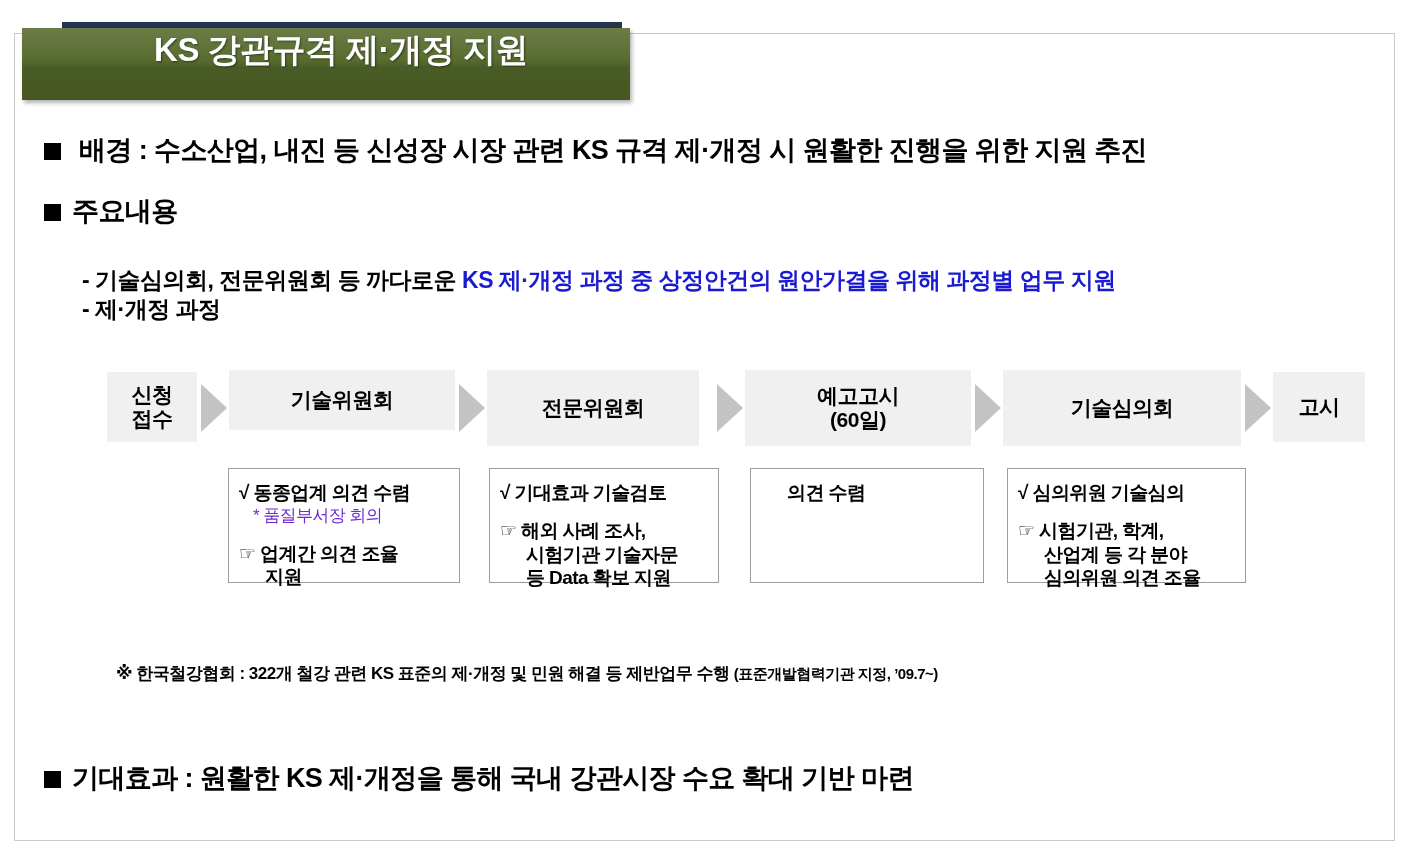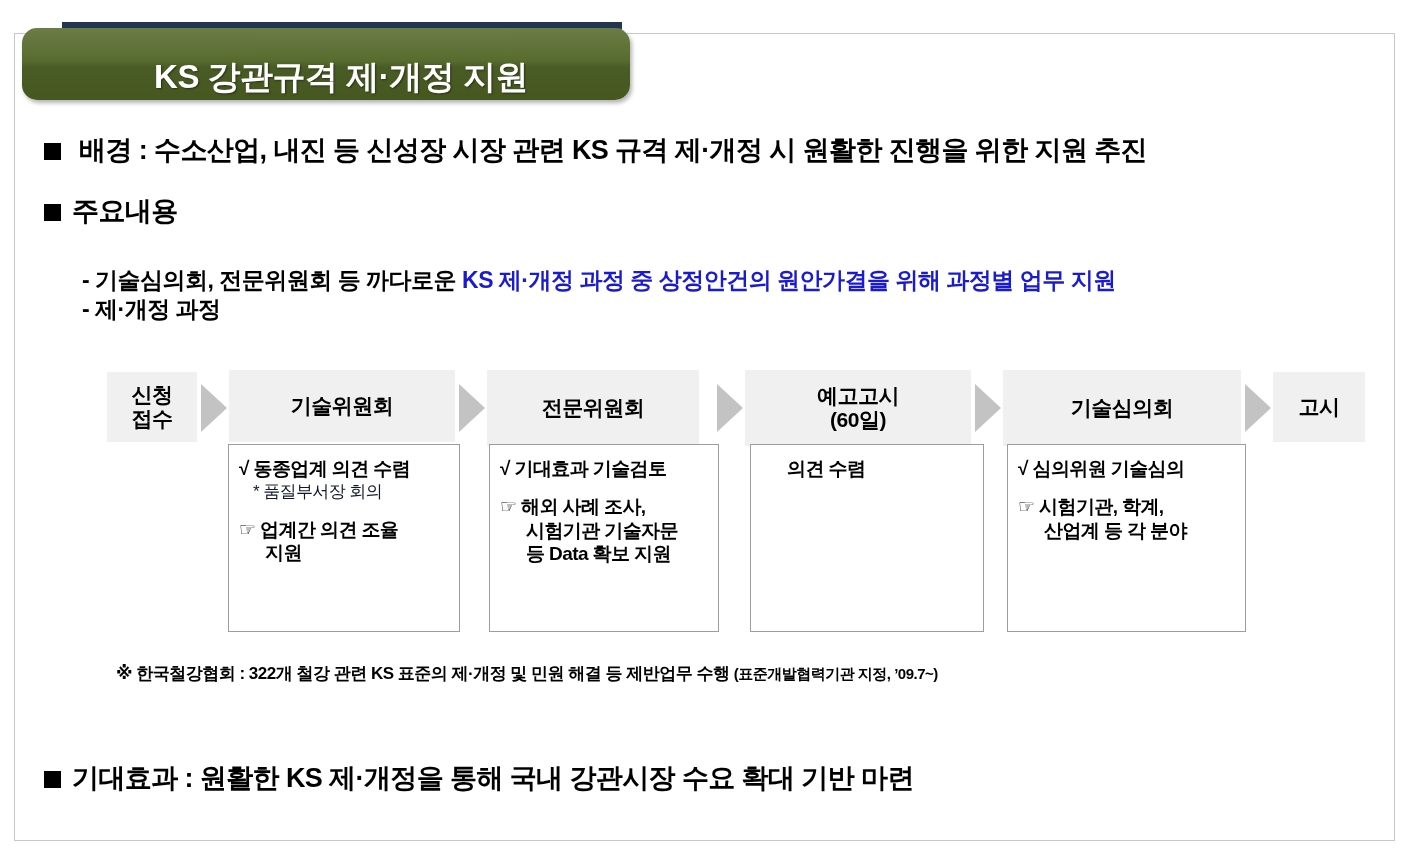--- a/index.html
+++ b/index.html
@@ -30,23 +30,22 @@
     width: 560px; height: 9px;
     background: #24364f;
   }
   .title-banner {
     position: absolute;
     left: 0; top: 6px;
     width: 608px; height: 72px;
     background: linear-gradient(to bottom, #5b6e31 0%, #566a2d 45%, #4a5c26 55%, #46581f 100%);
     box-shadow: 2px 3px 4px rgba(0,0,0,0.30);
     display: flex;
-    align-items: flex-end;
+    align-items: flex-start;
     justify-content: center;
-    border-radius: 15px;
   }
   .title-banner::after {
     content: "";
     position: absolute;
     left: 0; top: 0; width: 100%; height: 52%;
     background: linear-gradient(to bottom, rgba(255,255,255,0.10), rgba(255,255,255,0.0));
     pointer-events: none;
   }
   .title-text {
     position: relative;
@@ -118,56 +117,56 @@
   .arrow {
     position: absolute;
     width: 0; height: 0;
     border-top: 24px solid transparent;
     border-bottom: 24px solid transparent;
     border-left: 26px solid #c3c3c3;
     top: 14px;
   }
   #flow-box-0 { left: 0px;    top: 2px;  width: 90px;  height: 70px; }
   #arrow-0    { left: 94px;  }
-  #flow-box-1 { left: 122px;  top: 0px;  width: 226px; height: 72px; }
+  #flow-box-1 { left: 122px;  top: 0px;  width: 226px; height: 60px; }
   #arrow-1    { left: 352px; }
   #flow-box-2 { left: 380px;  top: 0px;  width: 212px; height: 76px; }
   #arrow-2    { left: 610px; }
   #flow-box-3 { left: 638px;  top: 0px;  width: 226px; height: 76px; }
   #arrow-3    { left: 868px; }
   #flow-box-4 { left: 896px;  top: 0px;  width: 238px; height: 76px; }
   #arrow-4    { left: 1138px;}
   #flow-box-5 { left: 1166px; top: 2px;  width: 92px;  height: 70px; }
 
   
   .detail-box {
     position: absolute;
-    top: 444px;
-    height: 188px;
+    top: 468px;
+    height: 115px;
     background: #ffffff;
     border: 1px solid #9d9d9d;
     padding: 12px 10px 0 10px;
   }
   #detail-box-0 { left: 228px; width: 232px; }
   #detail-box-1 { left: 489px; width: 230px; }
   #detail-box-2 { left: 750px; width: 234px; }
   #detail-box-3 { left: 1007px; width: 239px; }
 
   .d-line {
     font-size: 19px;
     font-weight: bold;
     color: #000000;
     line-height: 1.25;
     letter-spacing: -0.6px;
     white-space: nowrap;
   }
   .d-note {
     font-size: 17px;
     font-weight: normal;
-    color: #0f172a;
+    color: #6d28d9;
     letter-spacing: -0.6px;
     padding-left: 14px;
     line-height: 1.35;
     white-space: nowrap;
   }
   .d-gap { height: 14px; }
   .d-indent { padding-left: 26px; }
   .mark { font-weight: bold; }
 
   
@@ -256,20 +255,21 @@
 
 <div class="detail-box" id="detail-box-2">
   <div class="d-line d-indent">의견 수렴</div>
 </div>
 
 <div class="detail-box" id="detail-box-3">
   <div class="d-line">√ 심의위원 기술심의</div>
   <div class="d-gap"></div>
   <div class="d-line">☞ 시험기관, 학계,</div>
   <div class="d-line d-indent">산업계 등 각 분야</div>
+  <div class="d-line d-indent">심의위원 의견 조율</div>
 </div>
 
 <div id="footnote">
   <span class="mark">※</span>
   <span>한국철강협회 : 322개 철강 관련 KS 표준의 제·개정 및 민원 해결 등 제반업무 수행</span>
   <span class="paren">(표준개발협력기관 지정, ’09.7~)</span>
 </div>
 
 <div class="bullet-line" id="effect-line">
   <span class="sq"></span>

